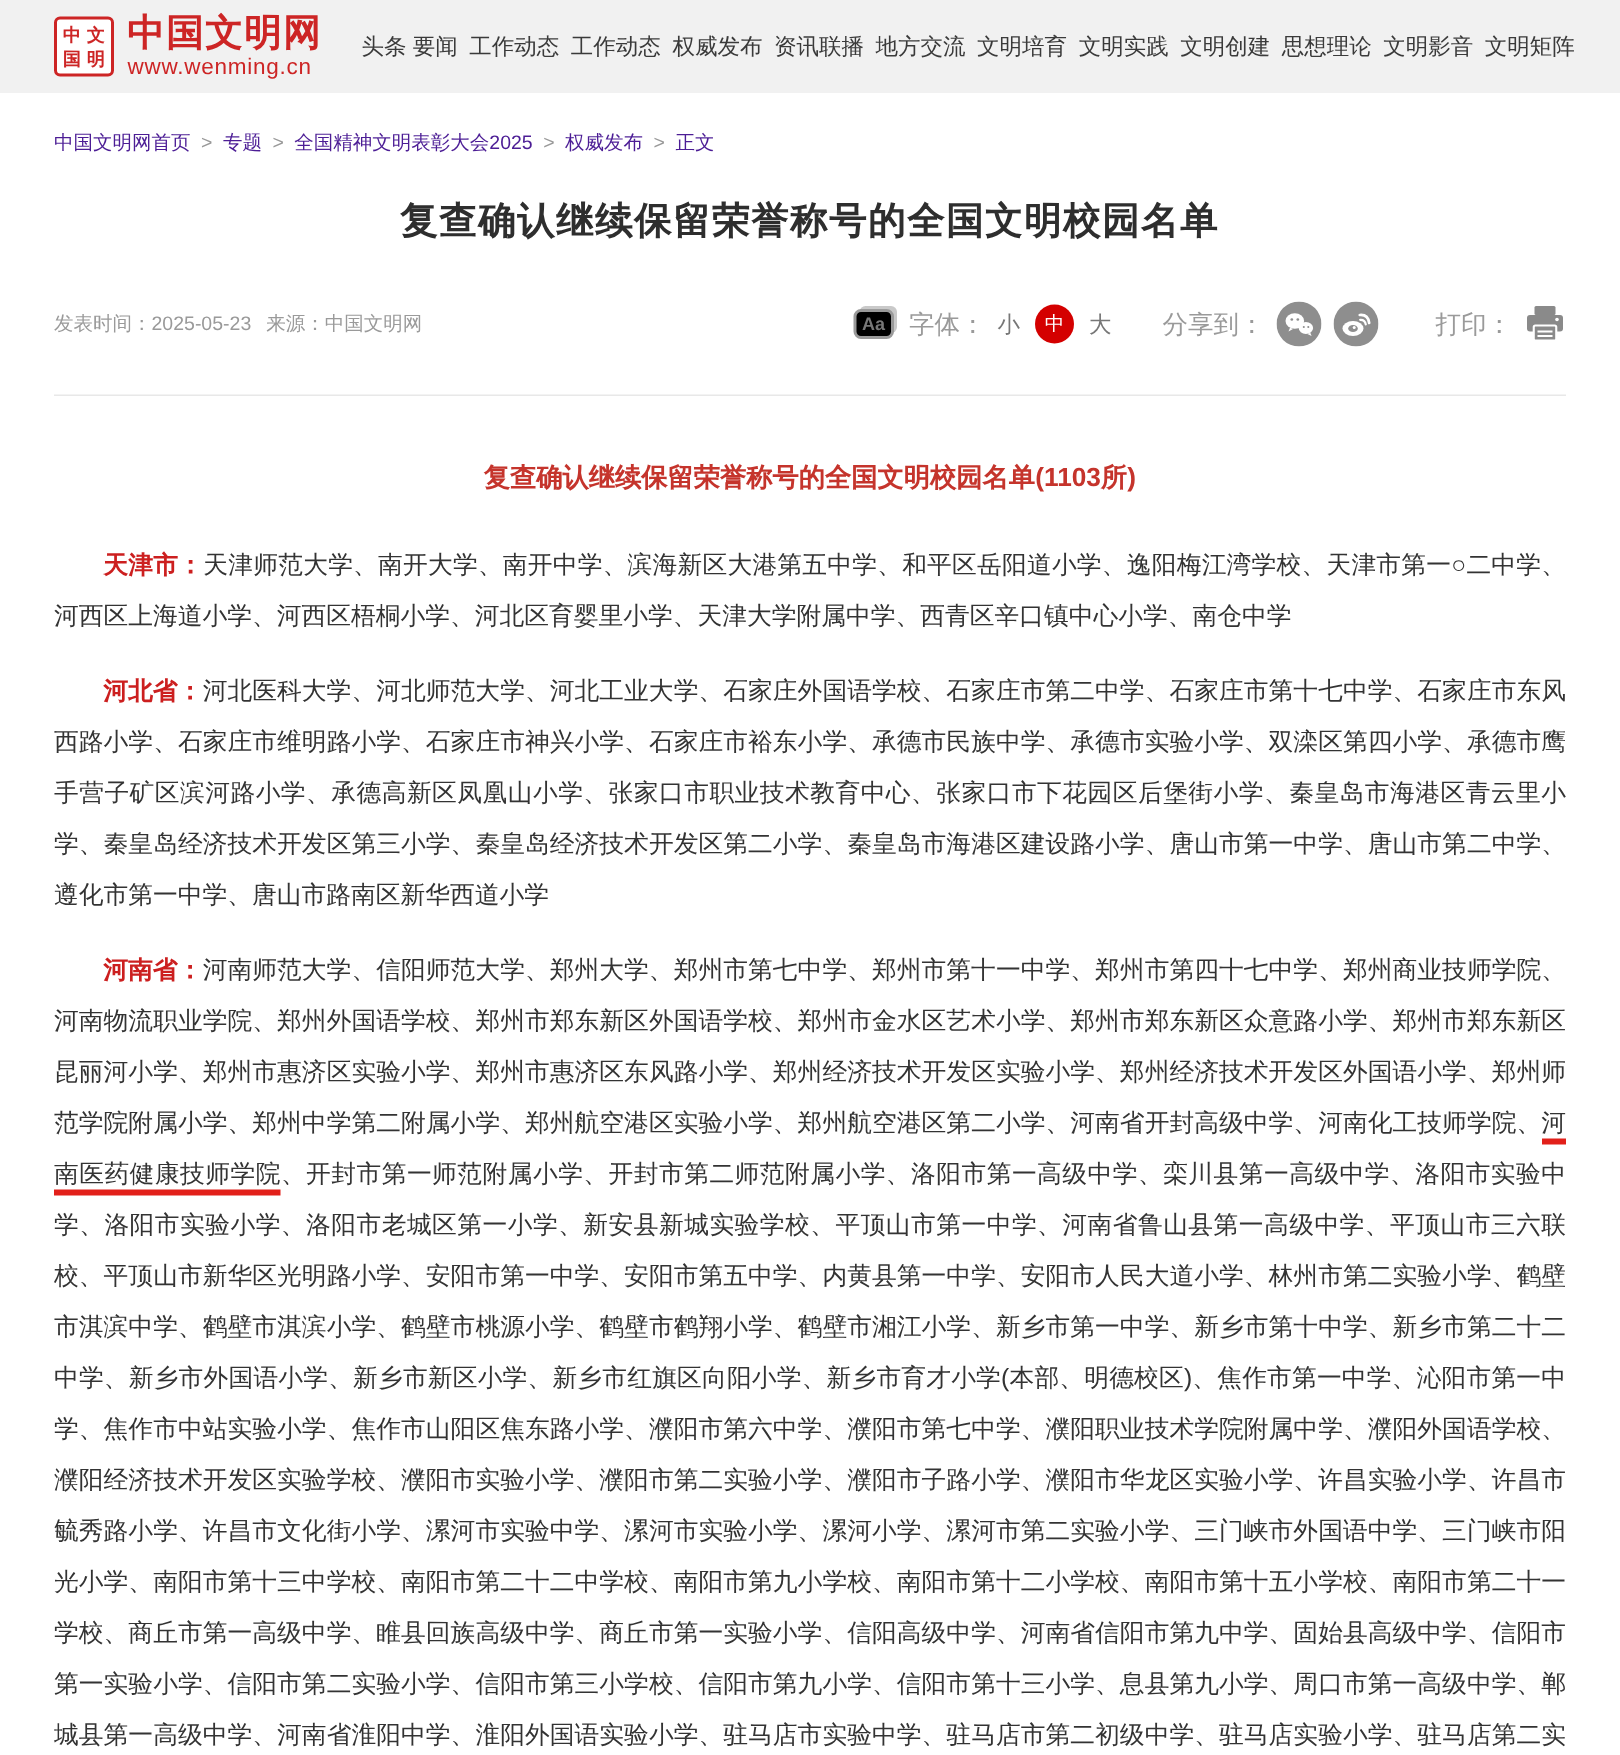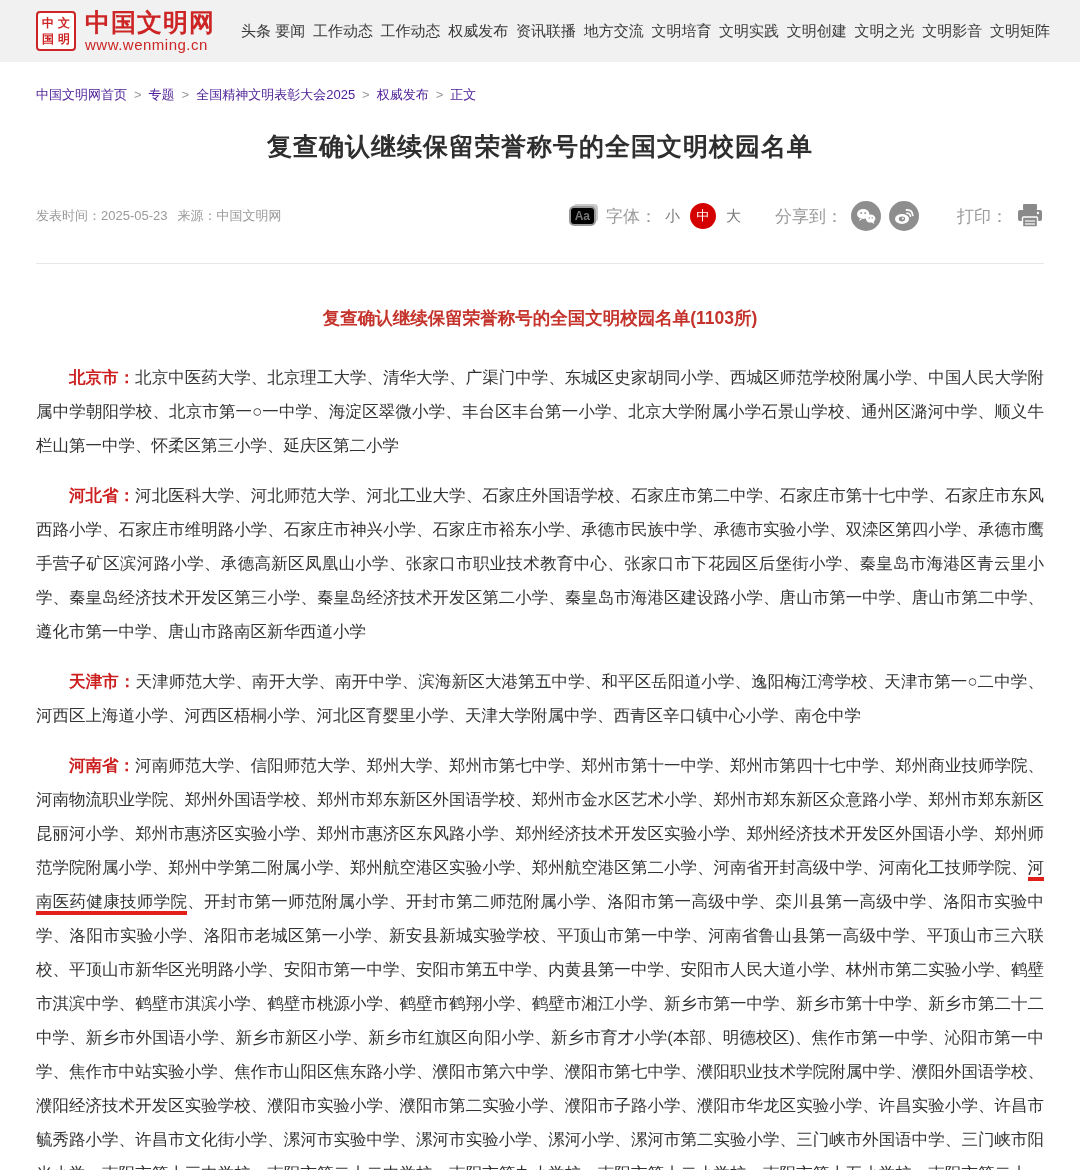--- a/index.html
+++ b/index.html
@@ -148,21 +148,21 @@
   <div class="top-nav">
       <span class="nav-item">头条 要闻</span>
       <span class="nav-item">工作动态</span>
       <span class="nav-item">工作动态</span>
       <span class="nav-item">权威发布</span>
       <span class="nav-item">资讯联播</span>
       <span class="nav-item">地方交流</span>
       <span class="nav-item">文明培育</span>
       <span class="nav-item">文明实践</span>
       <span class="nav-item">文明创建</span>
-      <span class="nav-item">文明之光</span>
+      <span class="nav-item">思想理论</span>
       <span class="nav-item">文明影音</span>
       <span class="nav-item">文明矩阵</span>
     </div>
 </div>
 
 <div class="breadcrumb"><span class="bc-item">中国文明网首页</span><span class="bc-sep">&gt;</span><span class="bc-item">专题</span><span class="bc-sep">&gt;</span><span class="bc-item">全国精神文明表彰大会2025</span><span class="bc-sep">&gt;</span><span class="bc-item">权威发布</span><span class="bc-sep">&gt;</span><span class="bc-item">正文</span></div>
 
 <h1 class="article-title">复查确认继续保留荣誉称号的全国文明校园名单</h1>
 
 <div class="meta-row">
@@ -214,17 +214,16 @@
           <line x1="9" y1="18" x2="19" y2="18" stroke="#ffffff" stroke-width="1.2"></line>
           <line x1="9" y1="21" x2="19" y2="21" stroke="#ffffff" stroke-width="1.2"></line>
         </svg>
       </span>
     </span>
   </div>
 </div>
 
 <div class="article-subtitle">复查确认继续保留荣誉称号的全国文明校园名单(1103所)</div>
 <div class="article-body">
-    <p class="province-para"><span class="province-name">北京市：</span><span class="school-text">北京中医药大学、北京理工大学、清华大学、广渠门中学、东城区史家胡同小学、西城区师范学校附属小学、中国人民大学附属中学朝阳学校、北京市第一○一中学、海淀区翠微小学、丰台区丰台第一小学、北京大学附属小学石景山学校、通州区潞河中学、顺义牛栏山第一中学、怀柔区第三小学、延庆区第二小学</span></p>
+    <p class="province-para"><span class="province-name">天津市：</span><span class="school-text">天津师范大学、南开大学、南开中学、滨海新区大港第五中学、和平区岳阳道小学、逸阳梅江湾学校、天津市第一○二中学、河西区上海道小学、河西区梧桐小学、河北区育婴里小学、天津大学附属中学、西青区辛口镇中心小学、南仓中学</span></p>
     <p class="province-para"><span class="province-name">河北省：</span><span class="school-text">河北医科大学、河北师范大学、河北工业大学、石家庄外国语学校、石家庄市第二中学、石家庄市第十七中学、石家庄市东风西路小学、石家庄市维明路小学、石家庄市神兴小学、石家庄市裕东小学、承德市民族中学、承德市实验小学、双滦区第四小学、承德市鹰手营子矿区滨河路小学、承德高新区凤凰山小学、张家口市职业技术教育中心、张家口市下花园区后堡街小学、秦皇岛市海港区青云里小学、秦皇岛经济技术开发区第三小学、秦皇岛经济技术开发区第二小学、秦皇岛市海港区建设路小学、唐山市第一中学、唐山市第二中学、遵化市第一中学、唐山市路南区新华西道小学</span></p>
-    <p class="province-para"><span class="province-name">天津市：</span><span class="school-text">天津师范大学、南开大学、南开中学、滨海新区大港第五中学、和平区岳阳道小学、逸阳梅江湾学校、天津市第一○二中学、河西区上海道小学、河西区梧桐小学、河北区育婴里小学、天津大学附属中学、西青区辛口镇中心小学、南仓中学</span></p>
     <p class="province-para"><span class="province-name">河南省：</span><span class="school-text">河南师范大学、信阳师范大学、郑州大学、郑州市第七中学、郑州市第十一中学、郑州市第四十七中学、郑州商业技师学院、河南物流职业学院、郑州外国语学校、郑州市郑东新区外国语学校、郑州市金水区艺术小学、郑州市郑东新区众意路小学、郑州市郑东新区昆丽河小学、郑州市惠济区实验小学、郑州市惠济区东风路小学、郑州经济技术开发区实验小学、郑州经济技术开发区外国语小学、郑州师范学院附属小学、郑州中学第二附属小学、郑州航空港区实验小学、郑州航空港区第二小学、河南省开封高级中学、河南化工技师学院、</span><span class="school-highlight">河南医药健康技师学院</span><span class="school-text">、开封市第一师范附属小学、开封市第二师范附属小学、洛阳市第一高级中学、栾川县第一高级中学、洛阳市实验中学、洛阳市实验小学、洛阳市老城区第一小学、新安县新城实验学校、平顶山市第一中学、河南省鲁山县第一高级中学、平顶山市三六联校、平顶山市新华区光明路小学、安阳市第一中学、安阳市第五中学、内黄县第一中学、安阳市人民大道小学、林州市第二实验小学、鹤壁市淇滨中学、鹤壁市淇滨小学、鹤壁市桃源小学、鹤壁市鹤翔小学、鹤壁市湘江小学、新乡市第一中学、新乡市第十中学、新乡市第二十二中学、新乡市外国语小学、新乡市新区小学、新乡市红旗区向阳小学、新乡市育才小学(本部、明德校区)、焦作市第一中学、沁阳市第一中学、焦作市中站实验小学、焦作市山阳区焦东路小学、濮阳市第六中学、濮阳市第七中学、濮阳职业技术学院附属中学、濮阳外国语学校、濮阳经济技术开发区实验学校、濮阳市实验小学、濮阳市第二实验小学、濮阳市子路小学、濮阳市华龙区实验小学、许昌实验小学、许昌市毓秀路小学、许昌市文化街小学、漯河市实验中学、漯河市实验小学、漯河小学、漯河市第二实验小学、三门峡市外国语中学、三门峡市阳光小学、南阳市第十三中学校、南阳市第二十二中学校、南阳市第九小学校、南阳市第十二小学校、南阳市第十五小学校、南阳市第二十一学校、商丘市第一高级中学、睢县回族高级中学、商丘市第一实验小学、信阳高级中学、河南省信阳市第九中学、固始县高级中学、信阳市第一实验小学、信阳市第二实验小学、信阳市第三小学校、信阳市第九小学、信阳市第十三小学、息县第九小学、周口市第一高级中学、郸城县第一高级中学、河南省淮阳中学、淮阳外国语实验小学、驻马店市实验中学、驻马店市第二初级中学、驻马店实验小学、驻马店第二实验小学、济源高级中学、河南省济源第一中学</span></p>
   </div>
 
 </body></html>

